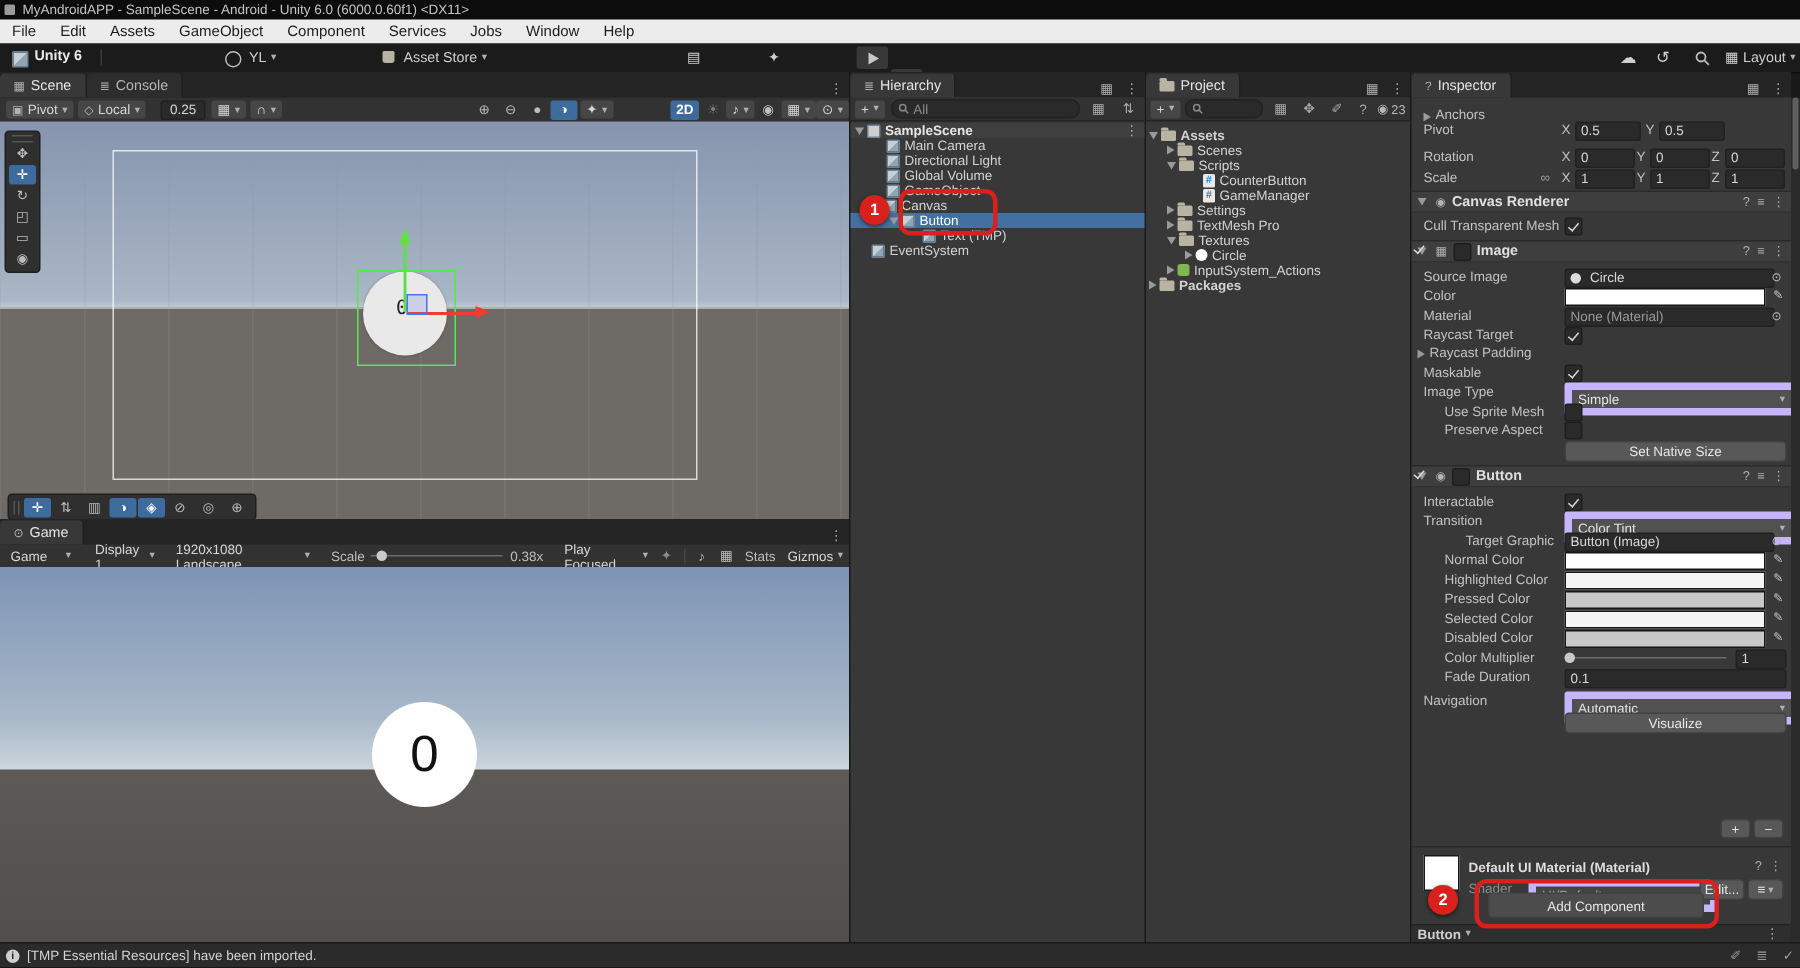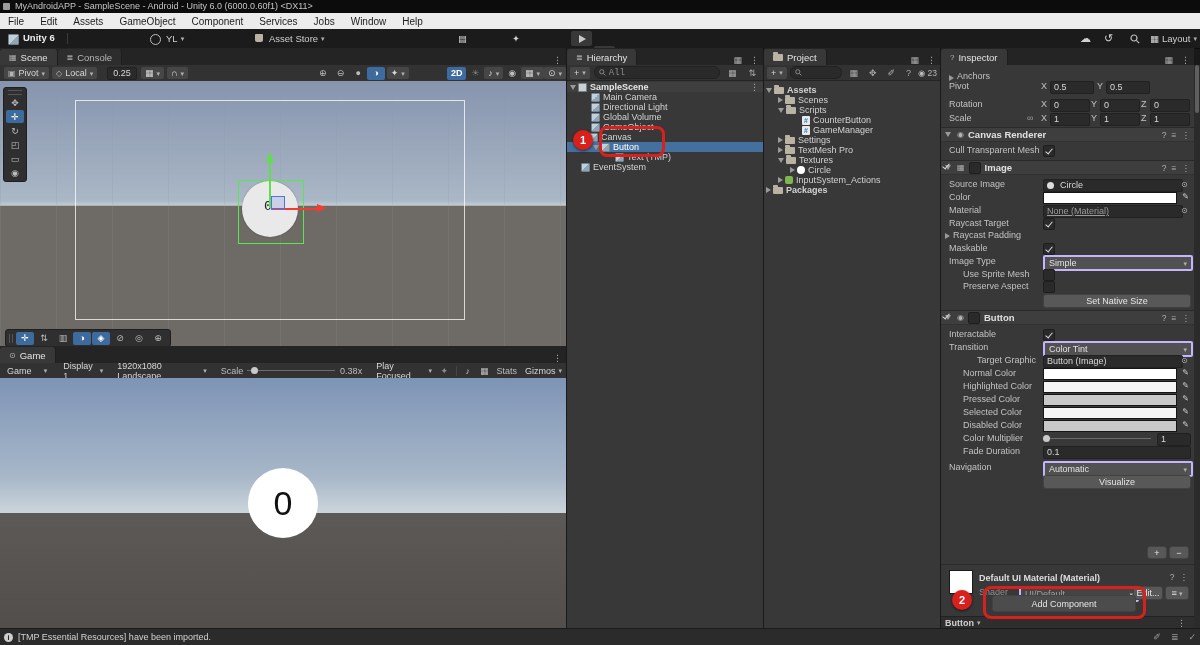--- a/index.html
+++ b/index.html
@@ -23,40 +23,40 @@
   .stepbar+.tri{left:6px;border-left-width:6px;}
   
   .tabstrip{background:#242424;height:17px;display:flex;align-items:flex-end;}
   .tab{height:16px;display:flex;align-items:center;gap:4px;padding:0 9px;font-size:9.5px;color:#b6b6b6;background:#2d2d2d;border-right:1px solid #1e1e1e;border-radius:3px 3px 0 0;}
   .tab.active{background:#383838;color:#e4e4e4;}
   .more{color:#aaa;font-size:9px;padding:0 4px;}
   
   .ptoolbar{background:#323232;border-bottom:1px solid #242424;}
   .tbtn{background:#464646;border-radius:2px;height:12px;display:inline-flex;align-items:center;gap:3px;padding:0 4px;color:#d6d6d6;font-size:9px;}
   .fld{background:#2a2a2a;border:1px solid #212121;border-radius:2px;height:11px;line-height:11px;color:#d8d8d8;font-size:9px;padding:0 3px;overflow:hidden;white-space:nowrap;}
-  .srch{background:#2a2a2a;border:1px solid #212121;border-radius:6px;height:11px;display:flex;align-items:center;gap:3px;padding:0 4px;color:#8b8b8b;font-size:9px;font-family:Liberation Mono, monospace;}
+  .srch{background:#2a2a2a;border:1px solid #212121;border-radius:6px;height:11px;display:flex;align-items:center;gap:3px;padding:0 4px;color:#8b8b8b;font-size:9px;}
   
   .trow{position:absolute;height:10px;display:flex;align-items:center;font-size:9px;color:#d2d2d2;white-space:nowrap;}
   .fold{width:0;height:0;display:inline-block;margin-right:2px;}
   .fold.open{border-left:3.5px solid transparent;border-right:3.5px solid transparent;border-top:5px solid #9a9a9a;}
   .fold.closed{border-top:3.5px solid transparent;border-bottom:3.5px solid transparent;border-left:5px solid #9a9a9a;}
   .cube{width:7px;height:7px;background:linear-gradient(135deg,#c3d0da 50%,#92a5b3 50%);border:1px solid #6f8291;border-radius:1px;margin-right:3px;flex:none;}
   .folder{width:10px;height:7px;background:#b9b3a4;border-radius:1px;position:relative;margin-right:3px;flex:none;}
   .folder:before{content:"";position:absolute;top:-2px;left:0;width:5px;height:2px;background:#b9b3a4;border-radius:1px 1px 0 0;}
   .scripticon{width:8px;height:9px;background:#e9e9e9;border-radius:1px;margin-right:3px;flex:none;display:flex;align-items:center;justify-content:center;color:#2d7fc1;font-size:7px;font-weight:bold;}
   .circleicon{width:8px;height:8px;background:#fff;border-radius:50%;margin-right:3px;flex:none;}
   .assetgear{width:8px;height:8px;background:#7fb64e;border-radius:2px;margin-right:3px;flex:none;}
   
   .lbl{color:#c2c2c2;font-size:9px;position:absolute;line-height:12px;}
   .chk{position:absolute;width:10px;height:10px;background:#2a2a2a;border:1px solid #1e1e1e;border-radius:2px;}
   .chk.on:after{content:"";position:absolute;left:2.5px;top:0.5px;width:3px;height:6px;border:solid #dadada;border-width:0 1.5px 1.5px 0;transform:rotate(40deg);}
   .hdr{position:absolute;left:0;width:100%;height:15px;background:#3e3e3e;border-top:1px solid #2a2a2a;border-bottom:1px solid #313131;display:flex;align-items:center;gap:4px;padding:0 4px;box-sizing:border-box;font-weight:bold;color:#e0e0e0;font-size:9.5px;}
   .hico{color:#b4b4b4;font-size:8px;font-weight:normal;}
   .hright{margin-left:auto;display:flex;gap:5px;color:#b0b0b0;font-weight:normal;font-size:8.5px;}
-  .dd{position:absolute;background:#515151;border:2px solid #c4b5fd;border-radius:2px;height:12px;display:flex;align-items:center;padding:0 4px;color:#e2e2e2;font-size:9px;}
+  .dd{position:absolute;background:#515151;border:5px solid #c4b5fd;border-radius:2px;height:12px;display:flex;align-items:center;padding:0 4px;color:#e2e2e2;font-size:9px;}
   .dd .caret{margin-left:auto;}
   .swatch{position:absolute;height:10px;border:1px solid #151515;}
   .eyed{position:absolute;width:9px;height:12px;color:#c8c8c8;font-size:8px;text-align:center;line-height:12px;}
   .ibtn{position:absolute;background:#585858;border:1px solid #424242;border-radius:3px;color:#e6e6e6;font-size:9px;display:flex;align-items:center;justify-content:center;}
   .picker{position:absolute;color:#b8b8b8;font-size:8px;line-height:12px;}
   
   .anno-rect{position:absolute;border:3px solid #d8201c;border-radius:8px;z-index:60;}
   .anno-dot{position:absolute;width:20px;height:20px;background:#d8201c;border-radius:50%;color:#fff;font-weight:bold;font-size:11px;display:flex;align-items:center;justify-content:center;z-index:61;box-shadow:0 1px 3px rgba(0,0,0,.6);}
   
   .gridlines{position:absolute;inset:0;background:repeating-linear-gradient(90deg,rgba(140,150,165,.18) 0 1px,transparent 1px 56px);}
@@ -481,21 +481,21 @@
     <span class="lbl" style="left:8px;top:130px;">Source Image</span>
     <span class="fld a fx" style="left:102px;top:131px;width:132px;gap:3px;">
         <span class="circleicon" style="width:7px;height:7px;background:#ddd;"></span>
         <span>Circle</span>
       </span>
     <span class="picker" style="left:240px;top:131px;">⊙</span>
     <span class="lbl" style="left:8px;top:143px;">Color</span>
     <span class="swatch" style="left:102px;top:144px;width:132px;background:#fff;"></span>
     <span class="eyed" style="left:240px;top:143px;">✎</span>
     <span class="lbl" style="left:8px;top:156px;">Material</span>
-    <span class="fld a" style="left:102px;top:157px;width:132px;color:#9a9a9a;text-decoration:underline;">None (Material)</span>
+    <span class="fld a" style="left:102px;top:157px;width:132px;color:#9a9a9a;">None (Material)</span>
     <span class="picker" style="left:240px;top:157px;">⊙</span>
     <span class="lbl" style="left:8px;top:169px;">Raycast Target</span>
     <span class="chk on" style="left:102px;top:170px;"></span>
     <span class="fold closed a" style="left:4px;top:185px;"></span>
     <span class="lbl" style="left:12px;top:181px;">Raycast Padding</span>
     <span class="lbl" style="left:8px;top:194px;">Maskable</span>
     <span class="chk on" style="left:102px;top:195px;"></span>
     <span class="lbl" style="left:8px;top:207px;">Image Type</span>
     <div class="dd" style="left:102px;top:207px;width:138px;">
         <span>Simple</span>

